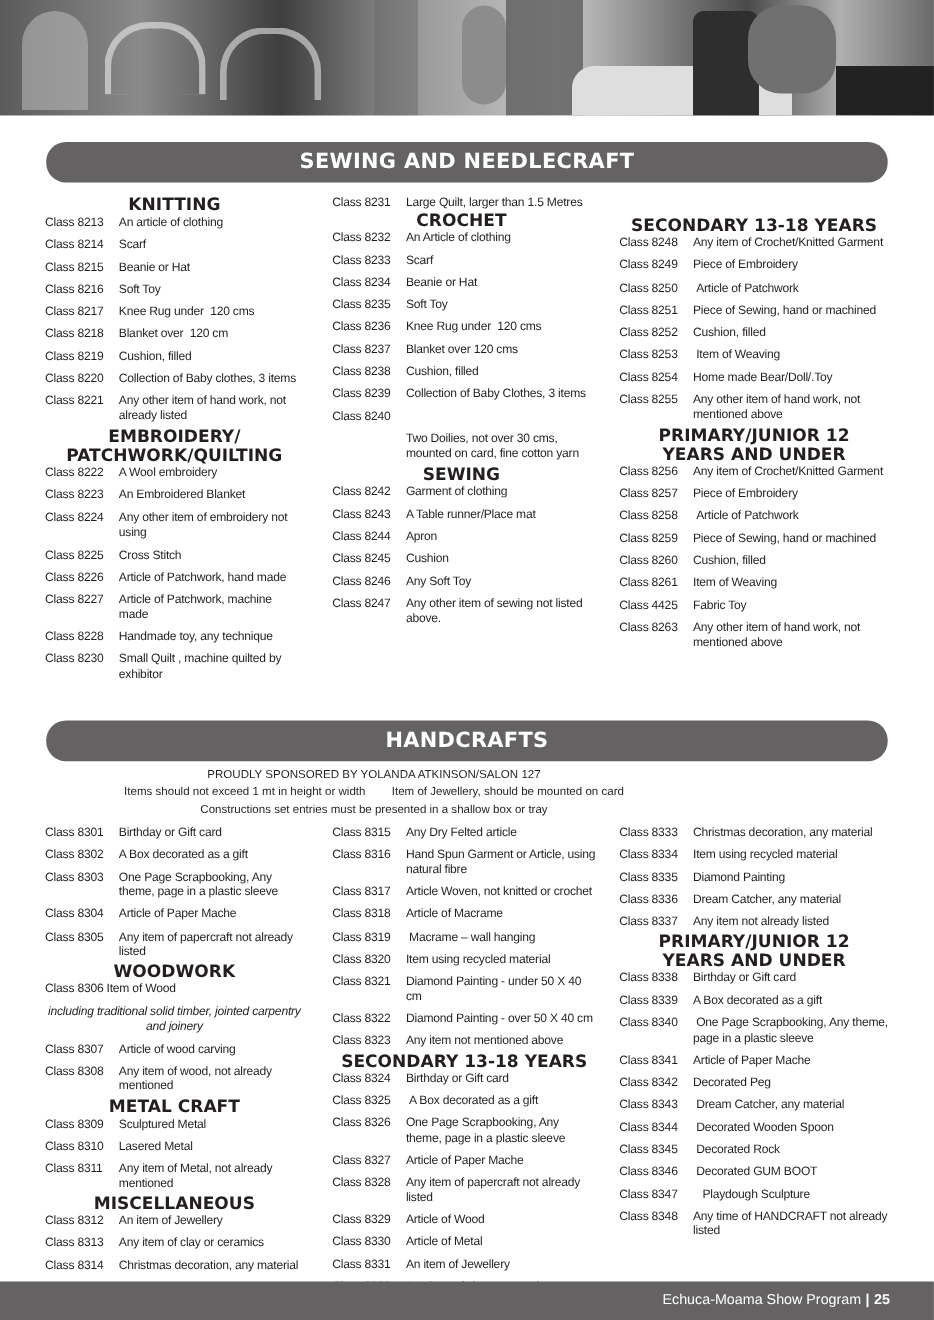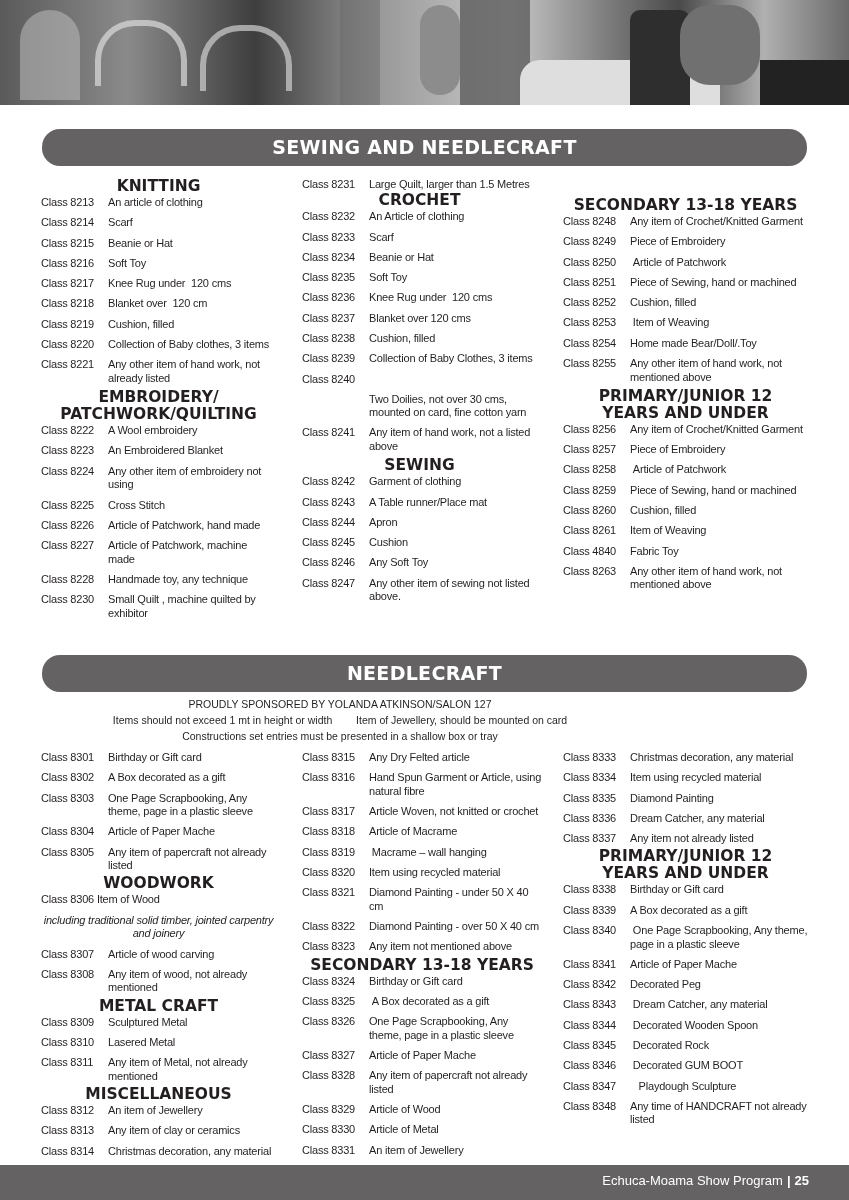--- a/index.html
+++ b/index.html
@@ -158,24 +158,20 @@
         <span class="desc" style="white-space: pre-wrap;">Cushion, filled</span>
       </div>
       <div class="row">
         <span class="cls">Class 8239</span>
         <span class="desc" style="white-space: pre-wrap;">Collection of Baby Clothes, 3 items</span>
       </div>
       <div class="row">
         <span class="cls">Class 8240</span>
         <span class="desc" style="white-space: pre-wrap; margin-top: 20px;">Two Doilies, not over 30 cms, mounted on card, fine cotton yarn</span>
       </div>
-      <div class="row">
-        <span class="cls">Class 8241</span>
-        <span class="desc" style="white-space: pre-wrap;">Any item of hand work, not a listed above</span>
-      </div>
     </div>
   <div class="sec-h" style="margin-top:-3px">SEWING</div>
   <div>
       <div class="row">
         <span class="cls">Class 8242</span>
         <span class="desc" style="white-space: pre-wrap;">Garment of clothing</span>
       </div>
       <div class="row">
         <span class="cls">Class 8243</span>
         <span class="desc" style="white-space: pre-wrap;">A Table runner/Place mat</span>
@@ -255,31 +251,31 @@
       </div>
       <div class="row">
         <span class="cls">Class 8260</span>
         <span class="desc" style="white-space: pre-wrap;">Cushion, filled</span>
       </div>
       <div class="row">
         <span class="cls">Class 8261</span>
         <span class="desc" style="white-space: pre-wrap;">Item of Weaving</span>
       </div>
       <div class="row">
-        <span class="cls">Class 4840</span>
+        <span class="cls">Class 4425</span>
         <span class="desc" style="white-space: pre-wrap;">Fabric Toy</span>
       </div>
       <div class="row">
         <span class="cls">Class 8263</span>
         <span class="desc" style="white-space: pre-wrap;">Any other item of hand work, not mentioned above</span>
       </div>
     </div>
 </div>
 
-<div class="banner" style="top:655px"><span>NEEDLECRAFT</span></div>
+<div class="banner" style="top:655px"><span>HANDCRAFTS</span></div>
 
 <div class="sponsor" style="top:696px">
   <div>PROUDLY SPONSORED BY YOLANDA ATKINSON/SALON 127</div>
   <div>
     <span>Items should not exceed 1 mt in height or width</span>
     <span style="display:inline-block;width:18px"></span>
     <span>Item of Jewellery, should be mounted on card</span>
   </div>
   <div>Constructions set entries must be presented in a shallow box or tray</div>
 </div>

